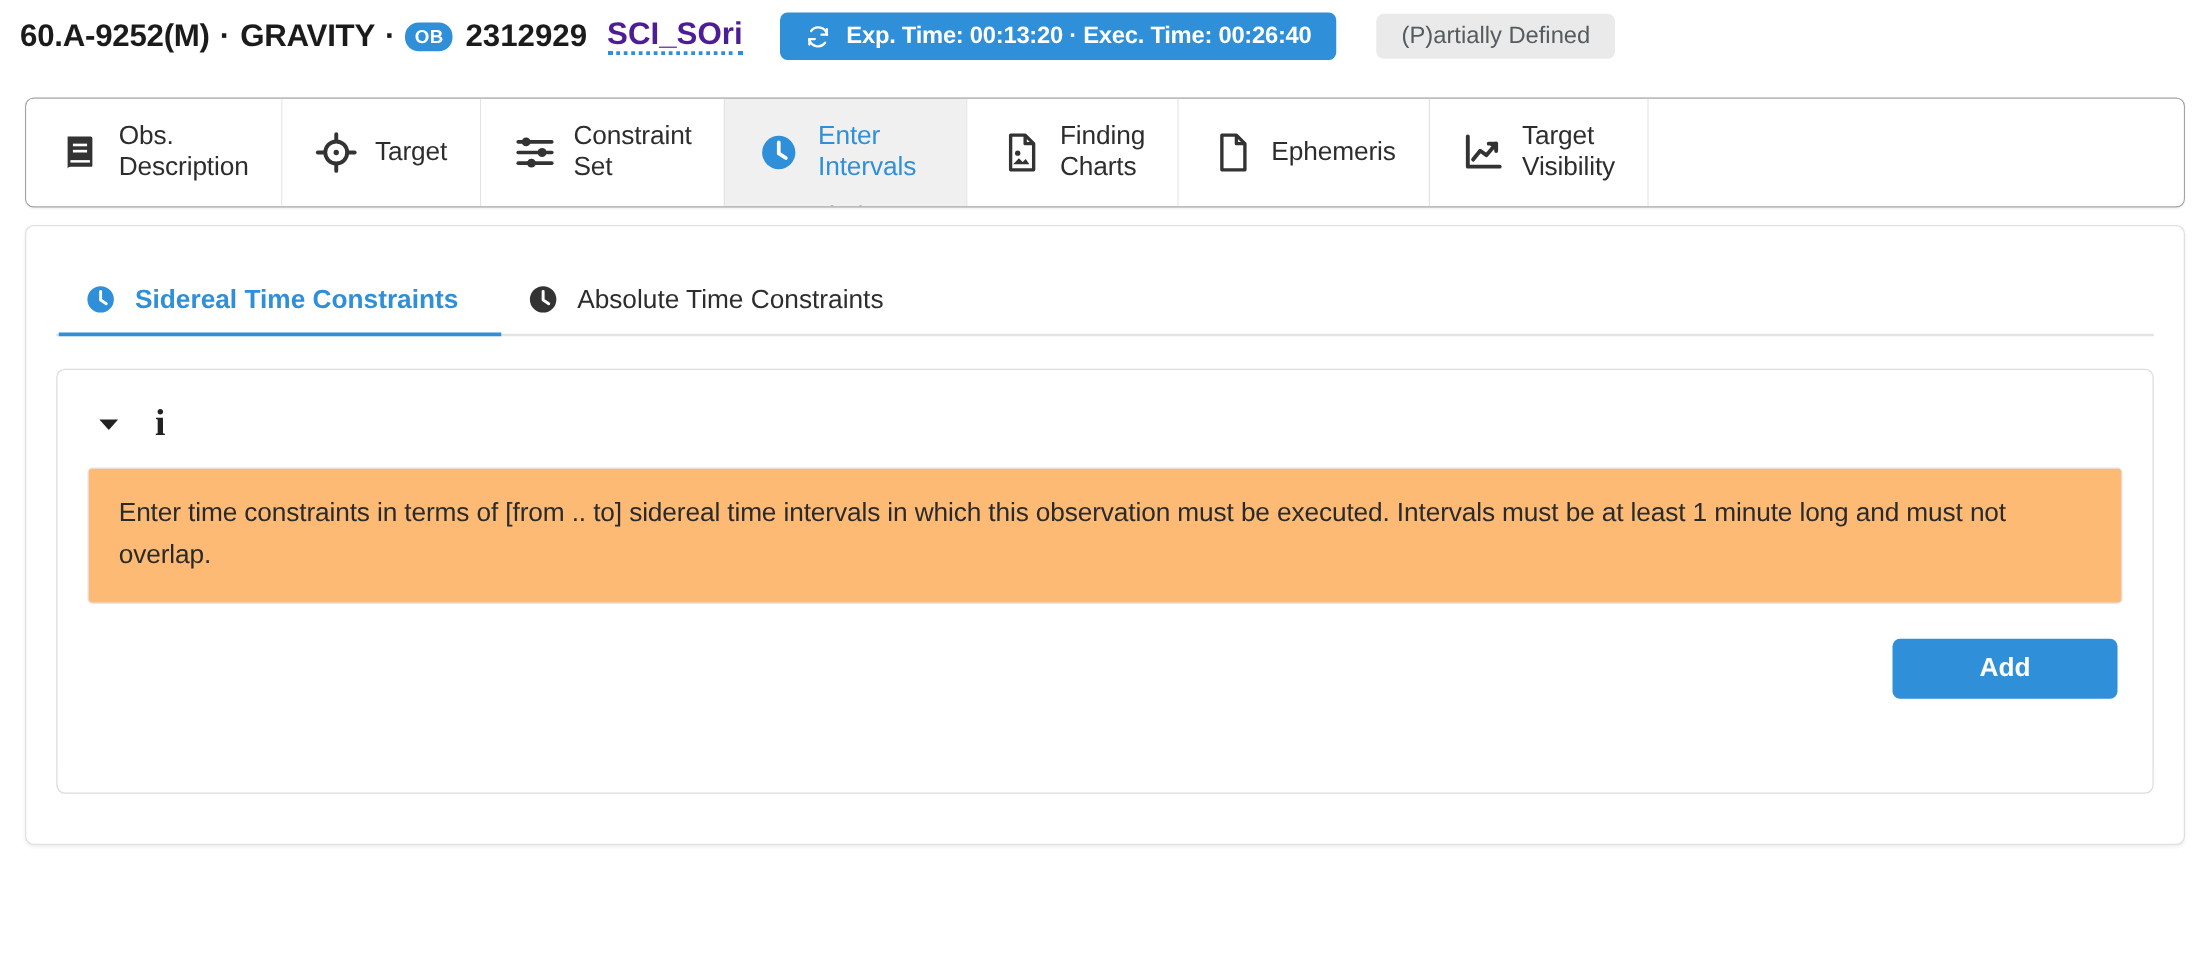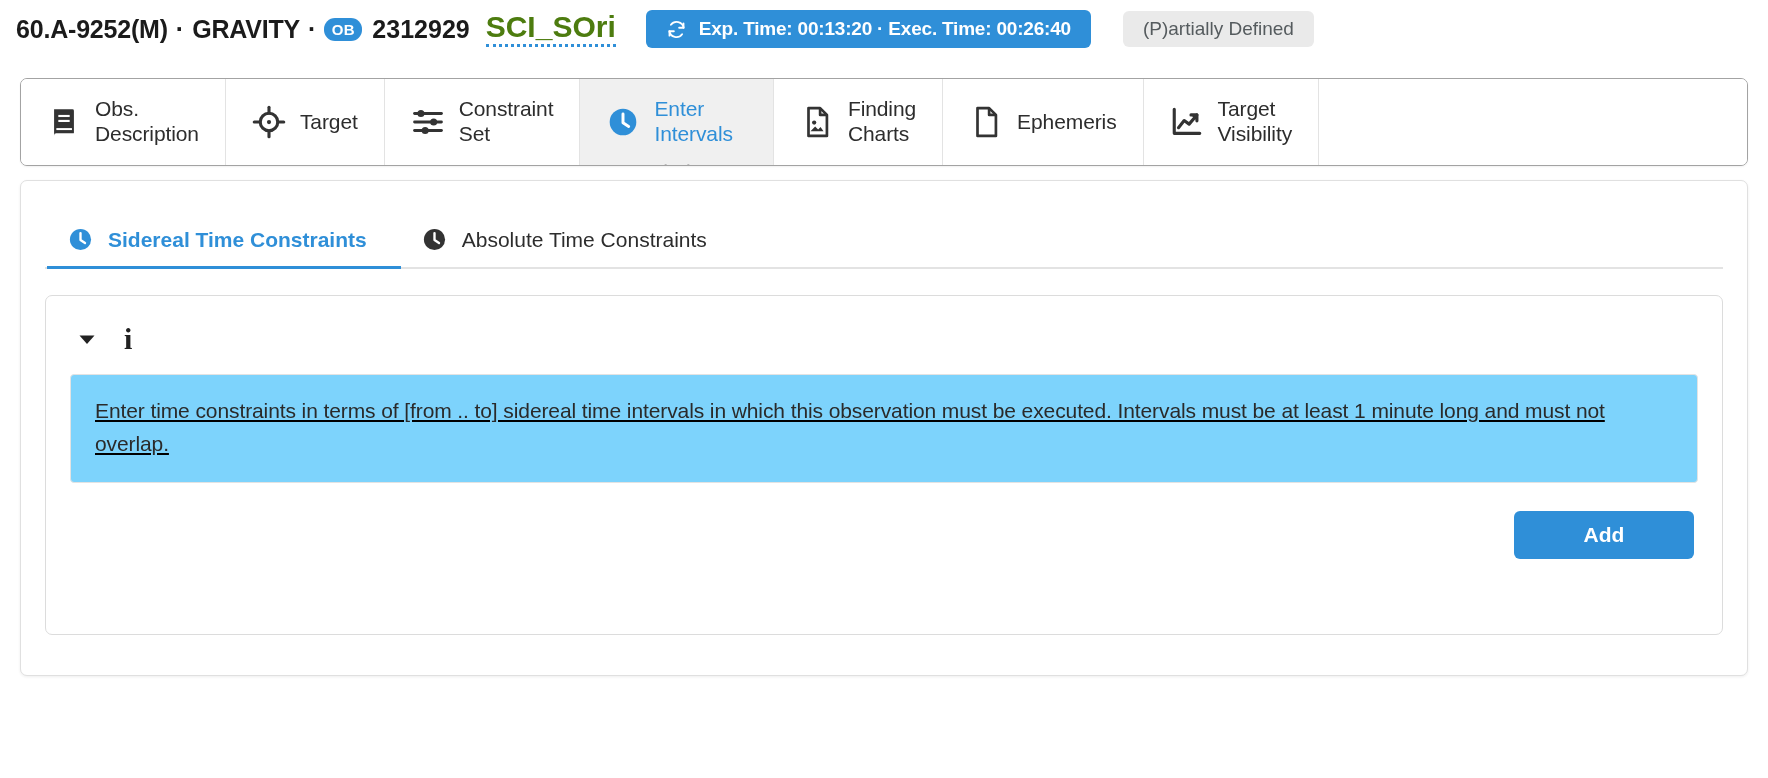--- a/index.html
+++ b/index.html
@@ -29,21 +29,21 @@
     background: #2f8fd8; color: #fff;
     font-size: 15px; font-weight: bold;
     border-radius: 11px; height: 23px; min-width: 38px;
     padding: 0 7px; letter-spacing: 0.3px;
   }
   .ob-number {
     font-size: 25px; font-weight: bold; color: #1b1b1b;
     margin-left: 10px; white-space: nowrap;
   }
   .sci-link {
-    font-size: 30px; font-weight: bold; color: #4d7c0f;
+    font-size: 25px; font-weight: bold; color: #4c1d95;
     margin-left: 16px; text-decoration: none;
     border-bottom: 3px dotted #2f8fd8; line-height: 1.05;
     padding-bottom: 1px; white-space: nowrap; cursor: pointer;
   }
   .time-badge {
     display: inline-flex; align-items: center; gap: 12px;
     background: #2f8fd8; color: #ffffff;
     border-radius: 6px; height: 38px; padding: 0 20px;
     margin-left: 30px; white-space: nowrap;
   }
@@ -126,24 +126,23 @@
   }
   .panel-head { display: flex; align-items: center; gap: 26px; height: 42px; padding-left: 6px; }
   .caret-toggle { width: 22px; height: 22px; color: #222; cursor: pointer; display: block; }
   .info-icon {
     font-family: "Liberation Serif", serif;
     font-size: 30px; font-weight: bold; color: #222;
     line-height: 22px; cursor: pointer; user-select: none;
   }
   .info-box {
     margin-top: 14px;
-    background: #7dd3fc; border: 1px solid #e3e3e3;
+    background: #fdba74; border: 1px solid #e3e3e3;
     border-radius: 4px;
     padding: 20px 24px 22px 24px;
-    text-decoration: underline;
   }
   .info-text {
     font-size: 21px; color: #2a2a2a; line-height: 1.55;
     letter-spacing: -0.1px;
   }
   .panel-actions { display: flex; justify-content: flex-end; margin-top: 28px; padding-right: 4px; }
   .add-button {
     background: #2f8fd8; color: #ffffff;
     border: none; border-radius: 6px;
     font-family: "Liberation Sans", sans-serif;

